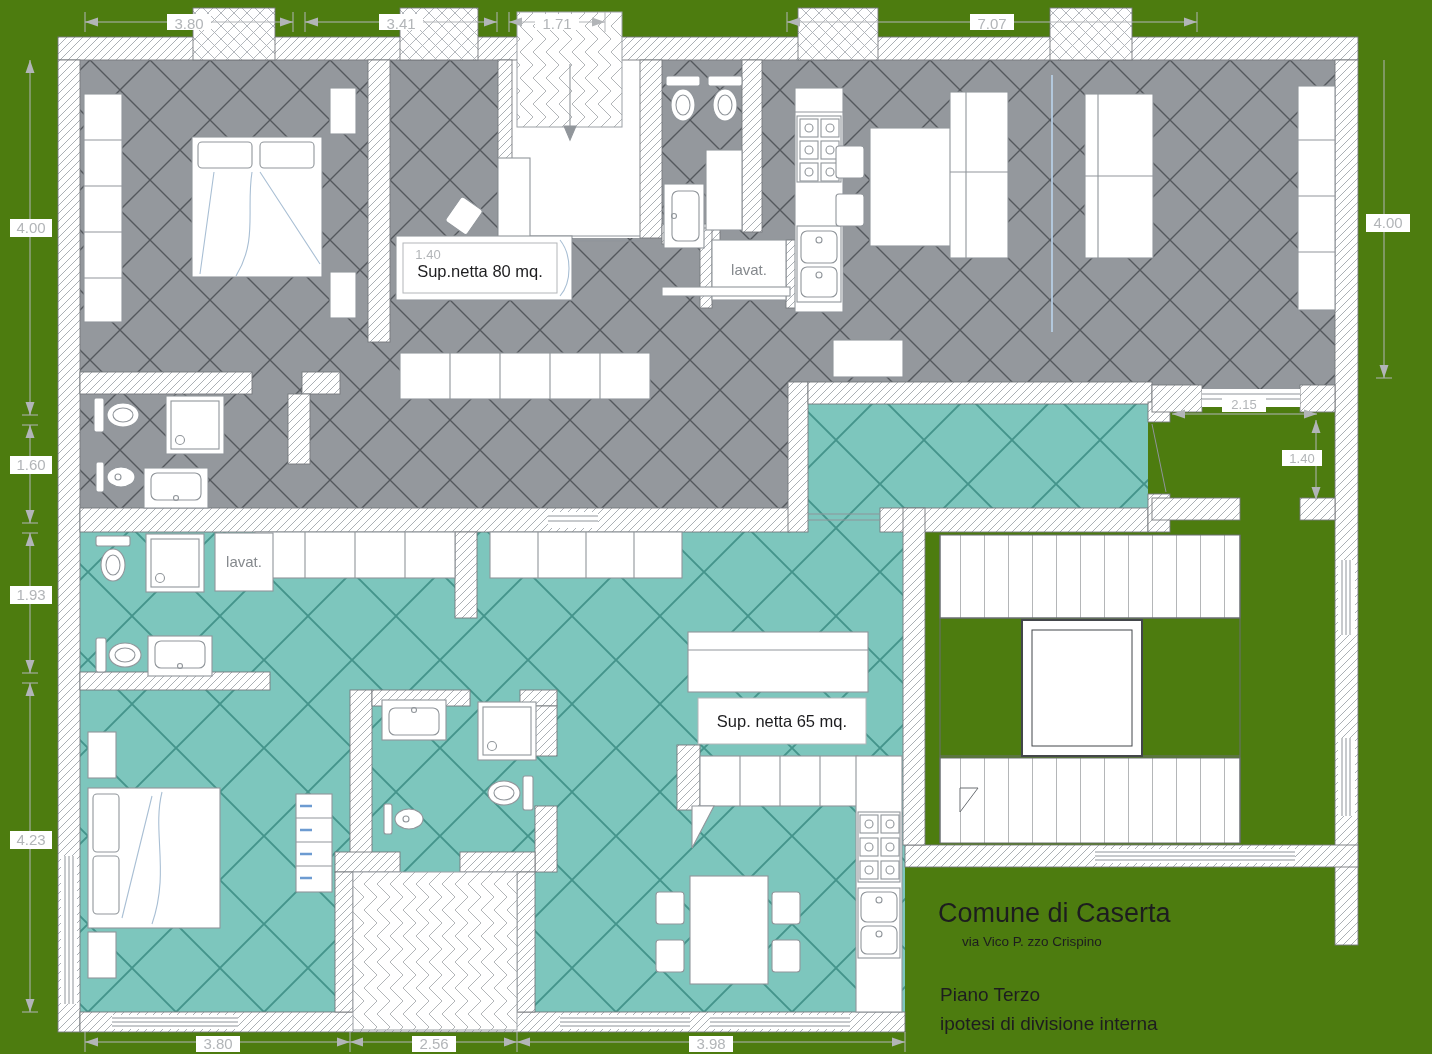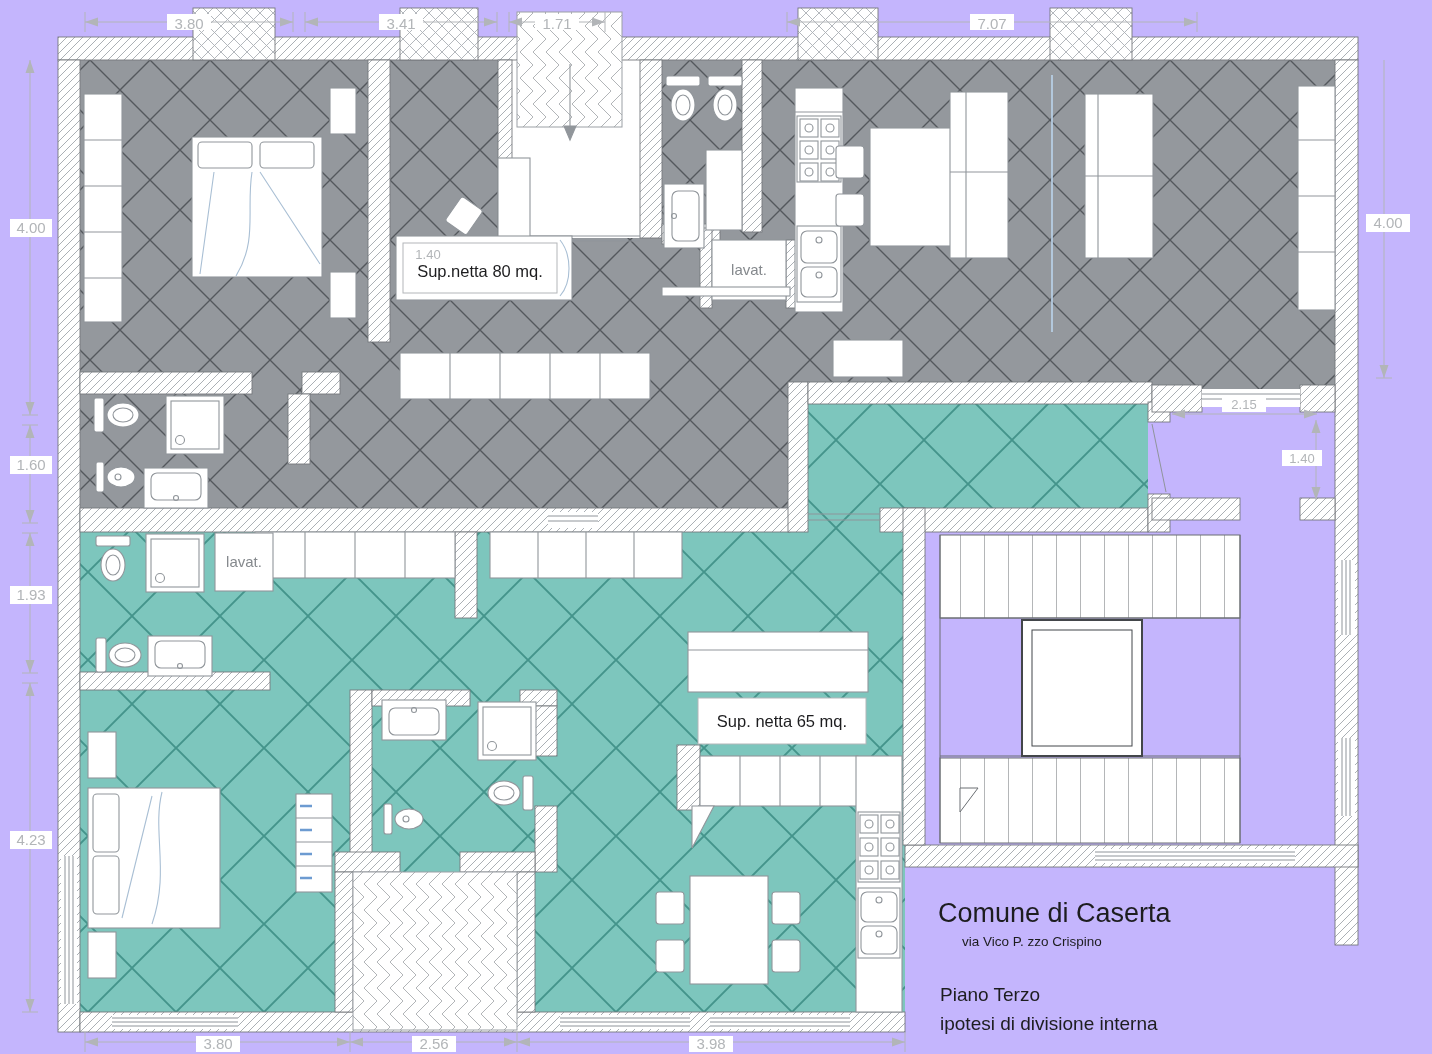--- a/index.html
+++ b/index.html
@@ -1,16 +1,16 @@
 <!DOCTYPE html>
 <html><head>
 <meta charset="utf-8">
 <style>
   html,body{margin:0;padding:0;background:#fff;}
-  .page{width:1432px;height:1054px;position:relative;background:#c4b5fd;overflow:hidden;}
+  .page{width:1432px;height:1054px;position:relative;background:#4d7c0f;overflow:hidden;}
   svg{display:block;font-family:"Liberation Sans","DejaVu Sans",sans-serif;}
   text{font-family:"Liberation Sans","DejaVu Sans",sans-serif;}
   .dimtxt{font-size:15px;}
   .dimsmall{font-size:13px;}
   .lavtxt{font-size:15px;}
   .platetxt{font-size:16.5px;}
   .t-main{font-size:27px;}
   .t-sub{font-size:13.5px;}
   .t-floor{font-size:19px;}
 </style>

